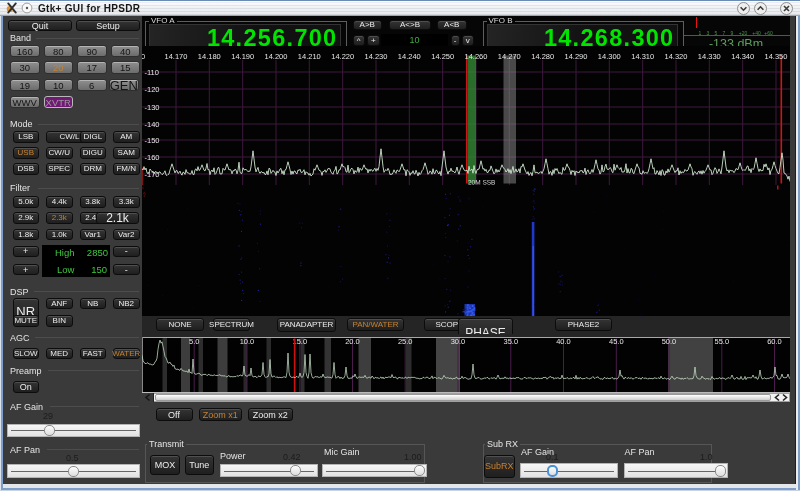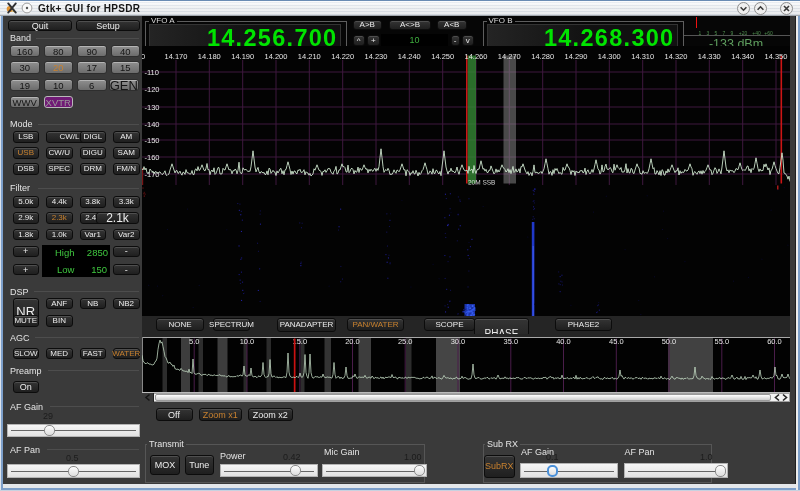--- a/index.html
+++ b/index.html
@@ -449,21 +449,21 @@
     <rect x="2.7" y="147.6" width="1.1" height="1.1" fill="#5a1010"></rect>
     <rect x="1.8" y="149.5" width="1.1" height="1.1" fill="#5a1010"></rect>
     <rect x="0.4" y="141.5" width="1.1" height="1.1" fill="#7a1818"></rect>
     <rect x="635" y="139.5" width="1.5" height="4" fill="#aa1818"></rect>
   </svg>
 <div class="btn" style="left:156px;top:317.5px;width:48px;height:13.5px;font-size:8px">NONE</div>
 <div class="btn" style="left:213px;top:317.5px;width:37px;height:13.5px;font-size:8px">SPECTRUM</div>
 <div class="btn" style="left:277px;top:317.5px;width:59px;height:14px;font-size:8px">PANADAPTER</div>
 <div class="btn or" style="left:347px;top:317.5px;width:57px;height:13.5px;font-size:8px">PAN/WATER</div>
 <div class="btn" style="left:424px;top:317.5px;width:51px;height:13.5px;font-size:8px">SCOPE</div>
-<div class="btn" style="left:474px;top:317.5px;width:55px;height:31px;font-size:10px">PHASE</div>
+<div class="btn" style="left:458px;top:317.5px;width:55px;height:31px;font-size:12px">PHASE</div>
 <div class="btn" style="left:555px;top:317.5px;width:57px;height:13.5px;font-size:8px">PHASE2</div>
 <svg class="a" style="left:142px;top:334px" width="648" height="59" viewBox="0 0 648 59">
     <rect width="648" height="59" fill="#020202"></rect>
     <rect x="0" y="0" width="648" height="3" fill="#252525"></rect>
     <rect x="0" y="3" width="648" height="1" fill="#a8a8a8"></rect>
     <rect x="0" y="3" width="1" height="56" fill="#888"></rect>
     <rect x="20.5" y="4" width="4.5" height="55" fill="#2d2d2d"></rect>
     <rect x="39" y="4" width="9" height="55" fill="#3d3d3d"></rect>
     <rect x="56.5" y="4" width="4.5" height="55" fill="#2d2d2d"></rect>
     <rect x="75.5" y="4" width="10.0" height="55" fill="#3d3d3d"></rect>

